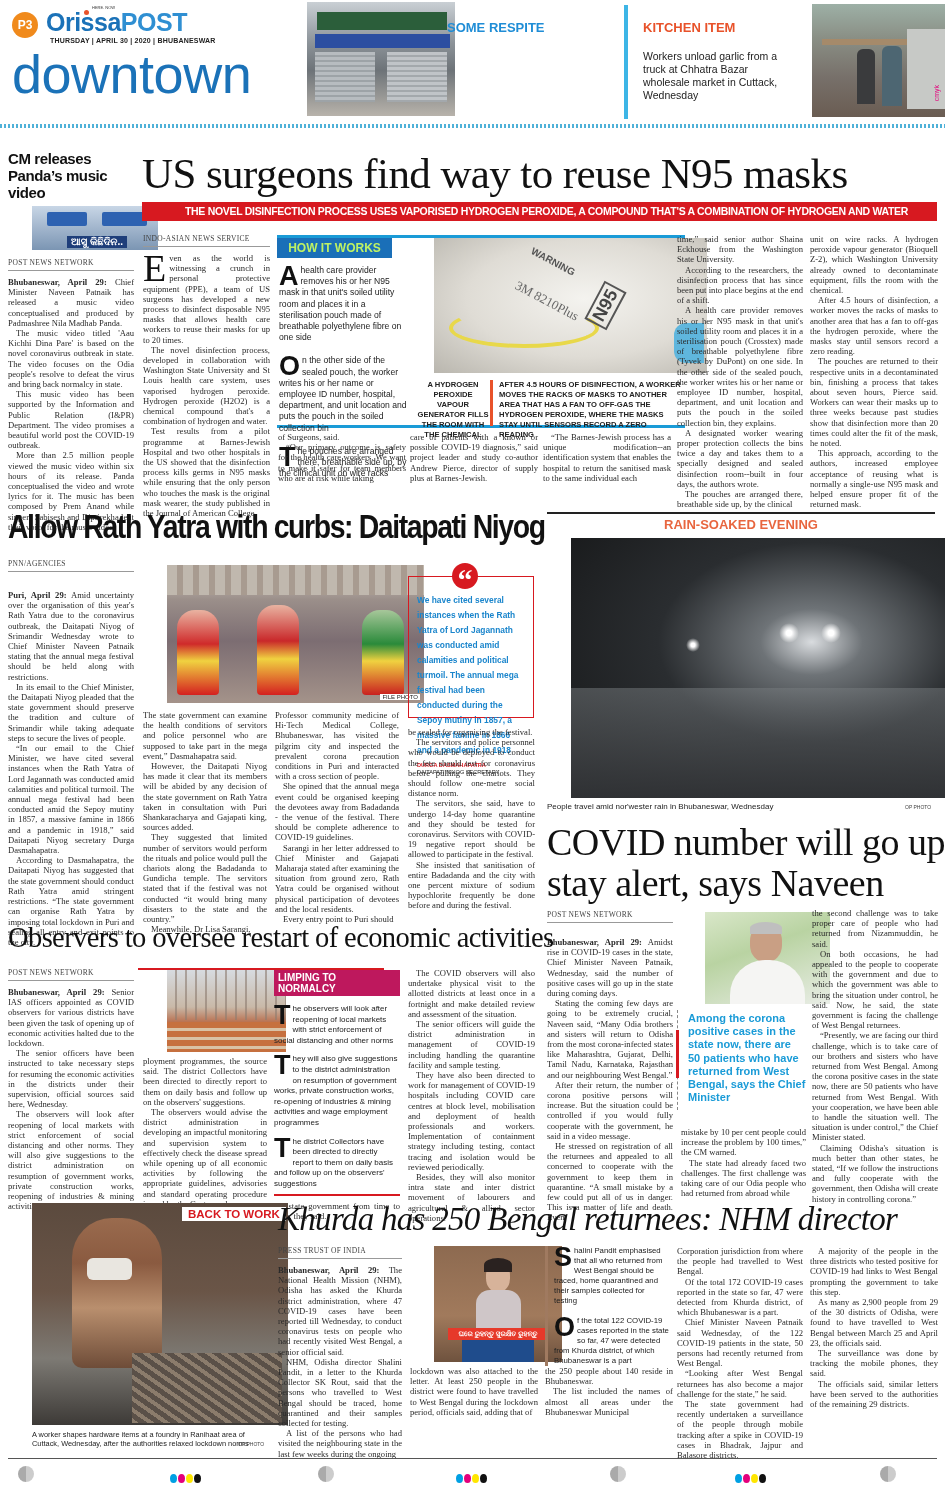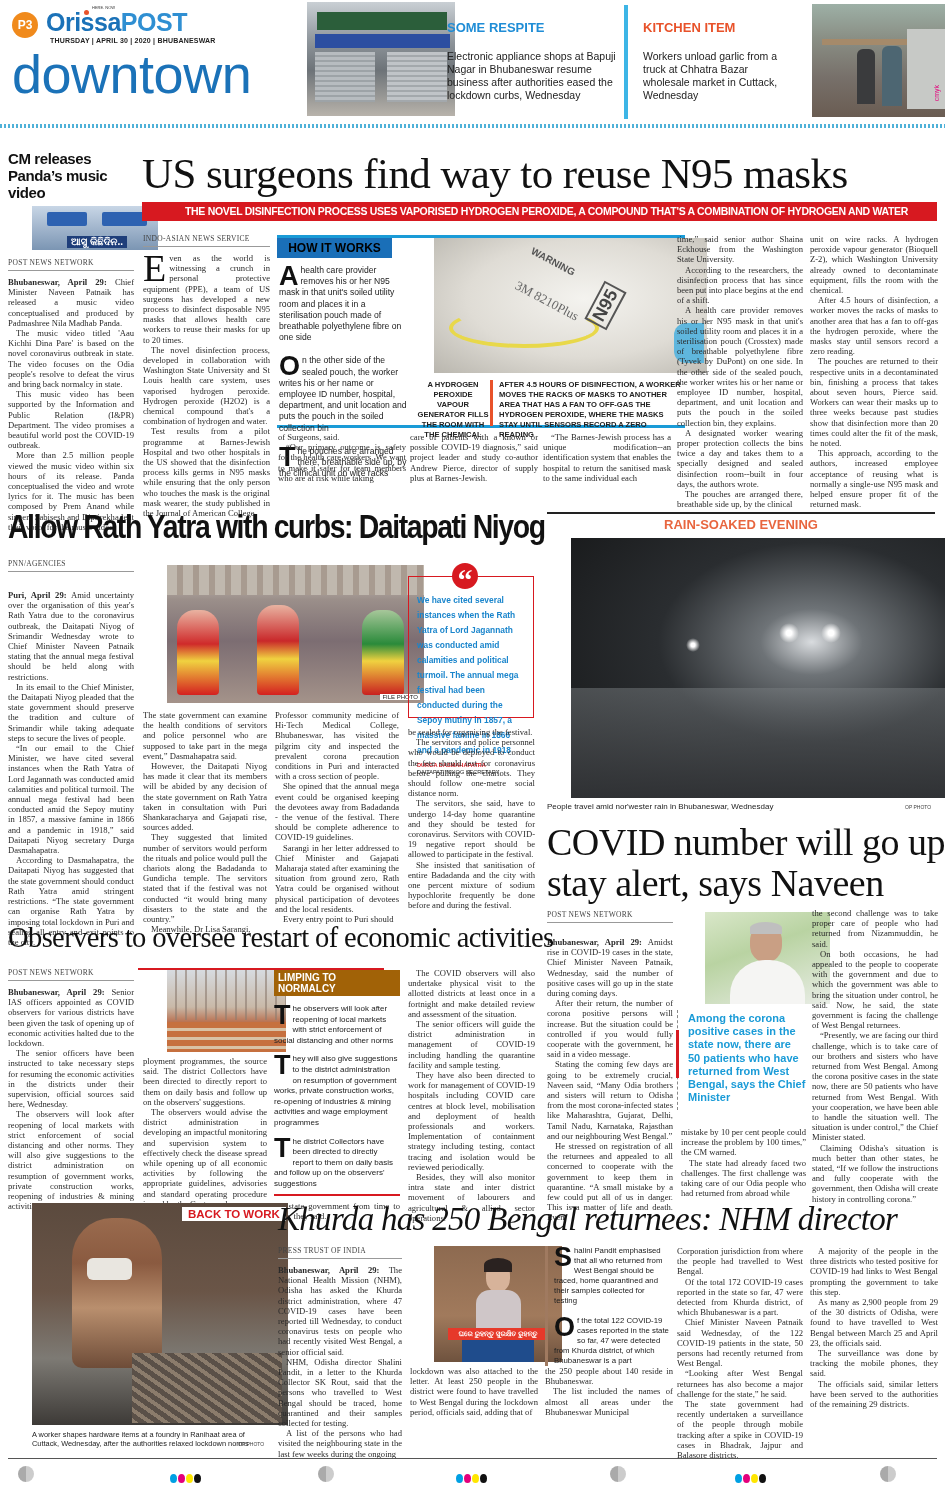--- a/index.html
+++ b/index.html
@@ -38,21 +38,20 @@
 
 <div class="abs photo" style="left:283px;top:2px;width:148px;height:114px;background:linear-gradient(180deg,#c9cfd4 0%,#8d949a 35%,#6d7378 60%,#b8b3ab 100%);">
   <div class="abs" style="left:10px;top:10px;width:130px;height:18px;background:#2b5e3a;"></div>
   <div class="abs" style="left:8px;top:32px;width:135px;height:14px;background:#2c4ea1;"></div>
   <div class="abs" style="left:8px;top:50px;width:60px;height:50px;background:repeating-linear-gradient(180deg,#b7bcc0 0 3px,#9da3a7 3px 5px);"></div>
   <div class="abs" style="left:80px;top:50px;width:60px;height:50px;background:repeating-linear-gradient(180deg,#c0c4c8 0 3px,#a3a8ac 3px 5px);"></div>
 </div>
 
 <div class="abs" style="left:447px;top:20px;width:175px;">
   <div class="sans" style="font-weight:bold;font-size:13px;color:#1f8dd6;">SOME RESPITE</div>
-  <div class="sans" style="font-size:10.5px;line-height:13px;color:#222;margin-top:15px;">Electronic appliance shops at Bapuji Nagar in Bhubaneswar resume business after authorities eased the lockdown curbs, Wednesday</div>
 </div>
 <div class="abs" style="left:624px;top:5px;width:4px;height:114px;background:#3db5e6;"></div>
 <div class="abs" style="left:643px;top:20px;width:135px;">
   <div class="sans" style="font-weight:bold;font-size:13px;color:#e8522a;">KITCHEN ITEM</div>
   <div class="sans" style="font-size:10.5px;line-height:13px;color:#222;margin-top:15px;">Workers unload garlic from a truck at Chhatra Bazar wholesale market in Cuttack, Wednesday</div>
 </div>
 <div class="abs photo" style="left:788px;top:4px;width:143px;height:113px;background:linear-gradient(180deg,#9db0a6 0%,#8a8f85 30%,#77706a 65%,#6a5c52 100%);">
   <div class="abs" style="left:10px;top:35px;width:125px;height:6px;background:#a58a6a;"></div>
   <div class="abs" style="left:45px;top:45px;width:18px;height:55px;background:#3a3b3d;border-radius:6px 6px 0 0;"></div>
   <div class="abs" style="left:70px;top:42px;width:20px;height:60px;background:#4d6672;border-radius:6px 6px 0 0;"></div>
@@ -83,21 +82,21 @@
 <div class="abs" style="left:143px;top:234px;width:127px;">
   <div class="byline" style="text-transform:uppercase;">INDO-ASIAN NEWS SERVICE</div>
   <div class="body-text" style="margin-top:6px;">
     <p class="first"><span class="dropcap-serif">E</span><span>ven as the world is witnessing a crunch in personal protective equipment (PPE), a team of US surgeons has developed a new process to disinfect disposable N95 masks that allows health care workers to reuse their masks for up to 20 times.</span></p>
     <p>The novel disinfection process, developed in collaboration with Washington State University and St Louis health care system, uses vaporised hydrogen peroxide. Hydrogen peroxide (H2O2) is a chemical compound that's a combination of hydrogen and water.</p>
     <p>Test results from a pilot programme at Barnes-Jewish Hospital and two other hospitals in the US showed that the disinfection process kills germs in N95 masks while ensuring that the only person who touches the mask is the original mask wearer, the study published in the Journal of American College</p>
   </div>
 </div>
 
 <div class="abs" style="left:277px;top:235px;width:408px;height:193px;border-top:3px solid #1a9bd7;border-bottom:3px solid #1a9bd7;">
-  <div class="abs sans" style="left:0;top:0;width:115px;height:20px;background:#1a6fb8;color:#000000;font-weight:bold;font-size:12px;line-height:20px;text-align:center;">HOW IT WORKS</div>
+  <div class="abs sans" style="left:0;top:0;width:115px;height:20px;background:#1a6fb8;color:#bef264;font-weight:bold;font-size:12px;line-height:20px;text-align:center;">HOW IT WORKS</div>
   <div class="abs" style="left:2px;top:27px;width:128px;">
     <div class="hiw-p"><span class="dropcap">A</span><span>health care provider removes his or her N95 mask in that unit's soiled utility room and places it in a sterilisation pouch made of breathable polyethylene fibre on one side</span></div>
     <div class="hiw-p"><span class="dropcap">O</span><span>n the other side of the sealed pouch, the worker writes his or her name or employee ID number, hospital, department, and unit location and puts the pouch in the soiled collection bin</span></div>
     <div class="hiw-p"><span class="dropcap">T</span><span>he pouches are arranged there, breathable side up, by the clinical unit on wire racks</span></div>
   </div>
   <div class="abs photo" style="left:133px;top:0;width:273px;height:135px;background:radial-gradient(ellipse at 55% 45%,#f4f3ef 0%,#dfdcd5 55%,#b9b6ae 100%);">
     <div class="abs" style="left:15px;top:70px;width:150px;height:40px;border:4px solid #e8d84a;border-radius:50%;border-top-color:transparent;"></div>
     <div class="abs sans" style="left:95px;top:18px;font-size:10px;color:#555;transform:rotate(28deg);font-weight:bold;">WARNING</div>
     <div class="abs serif" style="left:78px;top:55px;font-size:13px;color:#666;transform:rotate(28deg);">3M 8210Plus</div>
     <div class="abs sans" style="left:150px;top:55px;font-size:18px;font-weight:bold;color:#444;transform:rotate(-62deg);border:2px solid #555;padding:0 3px;">N95</div>
@@ -147,21 +146,21 @@
 <div class="abs photo" style="left:143px;top:565px;width:257px;height:138px;background:linear-gradient(180deg,#d7d0c8 0%,#9b8f8a 25%,#7c6d72 55%,#a4938a 100%);">
   <div class="abs" style="left:0;top:0;width:257px;height:30px;background:repeating-linear-gradient(90deg,#c0b8ae 0 10px,#a89b90 10px 16px);"></div>
   <div class="abs" style="left:10px;top:45px;width:42px;height:85px;background:linear-gradient(180deg,#e9b3a1,#cf2a2a 40%,#f0d240 60%,#d42020 100%);border-radius:18px 18px 4px 4px;"></div>
   <div class="abs" style="left:90px;top:40px;width:42px;height:90px;background:linear-gradient(180deg,#e9b3a1,#c9282a 40%,#f0d240 60%,#d42020 100%);border-radius:18px 18px 4px 4px;"></div>
   <div class="abs" style="left:195px;top:45px;width:42px;height:85px;background:linear-gradient(180deg,#a7c79a,#2a8a3a 40%,#f0d240 60%,#c92020 100%);border-radius:18px 18px 4px 4px;"></div>
   <div class="abs sans" style="right:4px;bottom:3px;font-size:6px;background:#fff;padding:0 2px;color:#222;">FILE PHOTO</div>
 </div>
 
 <div class="abs body-text" style="left:143px;top:710px;width:124px;">
   <p class="first">The state government can examine the health conditions of servitors and police personnel who are supposed to take part in the mega event,” Dasmahapatra said.</p>
-  <p>However, the Daitapati Niyog has made it clear that its members will be abided by any decision of the state government on Rath Yatra taken in consultation with Puri Shankaracharya and Gajapati rise, sources added.</p>
+  <p>However, the Daitapati Niyog has made it clear that its members will be abided by any decision of the state government on Rath Yatra taken in consultation with Puri Shankaracharya and Gajapati king, sources added.</p>
   <p>They suggested that limited number of servitors would perform the rituals and police would pull the chariots along the Badadanda to Gundicha temple. The servitors stated that if the festival was not conducted “it would bring many disasters to the state and the country.”</p>
   <p>Meanwhile, Dr Lisa Sarangi,</p>
 </div>
 <div class="abs body-text" style="left:275px;top:710px;width:124px;">
   <p class="first">Professor community medicine of Hi-Tech Medical College, Bhubaneswar, has visited the pilgrim city and inspected the prevalent corona precaution conditions in Puri and interacted with a cross section of people.</p>
   <p>She opined that the annual mega event could be organised keeping the devotees away from Badadanda - the venue of the festival. There should be complete adherence to COVID-19 guidelines.</p>
   <p>Sarangi in her letter addressed to Chief Minister and Gajapati Maharaja stated after examining the situation from ground zero, Rath Yatra could be organised without physical participation of devotees and the local residents.</p>
   <p>Every entry point to Puri should</p>
 </div>
 
@@ -190,22 +189,22 @@
 <div class="abs sans" style="left:905px;top:804px;font-size:5px;color:#444;">OP PHOTO</div>
 
 <div class="abs serif" style="left:547px;top:822px;width:395px;font-size:38px;line-height:41px;color:#111;letter-spacing:-0.5px;">
   <div style="white-space:nowrap;">COVID number will go up;</div>
   <div style="white-space:nowrap;">stay alert, says Naveen</div>
 </div>
 <div class="abs" style="left:547px;top:910px;width:126px;">
   <div class="byline">POST NEWS NETWORK</div>
   <div class="body-text" style="margin-top:14px;">
     <p class="first"><span class="dateline">Bhubaneswar, April 29:</span> <span>Amidst rise in COVID-19 cases in the state, Chief Minister Naveen Patnaik, Wednesday, said the number of positive cases will go up in the state during coming days.</span></p>
+    <p>Stating the coming few days are going to be extremely crucial, Naveen said, “Many Odia brothers and sisters will return to Odisha from the most corona-infected states like Maharashtra, Gujarat, Delhi, Tamil Nadu, Karnataka, Rajasthan and our neighbouring West Bengal.”</p>
     <p>After their return, the number of corona positive persons will increase. But the situation could be controlled if you would fully cooperate with the government, he said in a video message.</p>
-    <p>Stating the coming few days are going to be extremely crucial, Naveen said, “Many Odia brothers and sisters will return to Odisha from the most corona-infected states like Maharashtra, Gujarat, Delhi, Tamil Nadu, Karnataka, Rajasthan and our neighbouring West Bengal.”</p>
     <p>He stressed on registration of all the returnees and appealed to all concerned to cooperate with the government to keep them in quarantine. “A small mistake by a few could put all of us in danger. This is a matter of life and death. Even</p>
   </div>
 </div>
 <div class="abs photo" style="left:681px;top:912px;width:125px;height:92px;background:linear-gradient(160deg,#d9e7c9 0%,#b9d3a2 40%,#e9ede6 100%);">
   <div class="abs" style="left:45px;top:12px;width:32px;height:38px;border-radius:45%;background:#c99f84;"></div>
   <div class="abs" style="left:45px;top:10px;width:32px;height:12px;border-radius:50% 50% 0 0;background:#bfbfbf;"></div>
   <div class="abs" style="left:25px;top:48px;width:75px;height:44px;border-radius:35px 35px 0 0;background:#f5f5f3;"></div>
 </div>
 <div class="abs" style="left:677px;top:1010px;width:0;height:100px;border-left:1px dashed #888;"></div>
 <div class="abs" style="left:676px;top:1030px;width:3px;height:48px;background:#d71920;"></div>
@@ -233,21 +232,21 @@
 <div class="abs" style="left:138px;top:968px;width:246px;height:2px;background:#d71920;"></div>
 <div class="abs photo" style="left:143px;top:970px;width:119px;height:82px;background:linear-gradient(180deg,#d7dbe0 0%,#c9b9a8 45%,#b86b4a 65%,#a85a3e 100%);">
   <div class="abs" style="left:0;top:0;width:119px;height:50px;background:repeating-linear-gradient(90deg,transparent 0 8px,#8d7c70 8px 10px);opacity:0.6;"></div>
   <div class="abs" style="left:0;top:52px;width:119px;height:30px;background:repeating-linear-gradient(180deg,#c6703f 0 6px,#d9c2a6 6px 9px);"></div>
 </div>
 <div class="abs body-text" style="left:143px;top:1056px;width:124px;">
   <p class="first">ployment programmes, the source said. The district Collectors have been directed to directly report to them on daily basis and follow up on the observers' suggestions.</p>
   <p>The observers would advise the district administration in developing an impactful monitoring and supervision system to effectively check the disease spread while opening up of all economic activities by following the appropriate guidelines, advisories and standard operating procedure issued by the Centre and</p>
 </div>
 <div class="abs" style="left:274px;top:970px;width:126px;">
-  <div class="sans" style="display:inline-block;background:#a16207;color:#fff;font-weight:bold;font-size:10px;padding:2px 4px;">LIMPING TO NORMALCY</div>
+  <div class="sans" style="display:inline-block;background:#be185d;color:#fff;font-weight:bold;font-size:10px;padding:2px 4px;">LIMPING TO NORMALCY</div>
   <div style="margin-top:8px;">
     <div class="hiw-p" style="font-size:8px;line-height:10.6px;margin-bottom:8px;"><span class="dropcap">T</span><span>he observers will look after reopening of local markets with strict enforcement of social distancing and other norms</span></div>
     <div class="hiw-p" style="font-size:8px;line-height:10.6px;margin-bottom:8px;"><span class="dropcap">T</span><span>hey will also give suggestions to the district administration on resumption of government works, private construction works, re-opening of industries &amp; mining activities and wage employment programmes</span></div>
     <div class="hiw-p" style="font-size:8px;line-height:10.6px;margin-bottom:4px;"><span class="dropcap">T</span><span>he district Collectors have been directed to directly report to them on daily basis and follow up on the observers' suggestions</span></div>
   </div>
   <div style="height:2px;background:#d71920;margin-top:2px;"></div>
   <div class="body-text" style="margin-top:5px;">the state government from time to time, they said.</div>
 </div>
 <div class="abs body-text" style="left:408px;top:968px;width:127px;">
   <p>The COVID observers will also undertake physical visit to the allotted districts at least once in a fortnight and make detailed review and assessment of the situation.</p>

